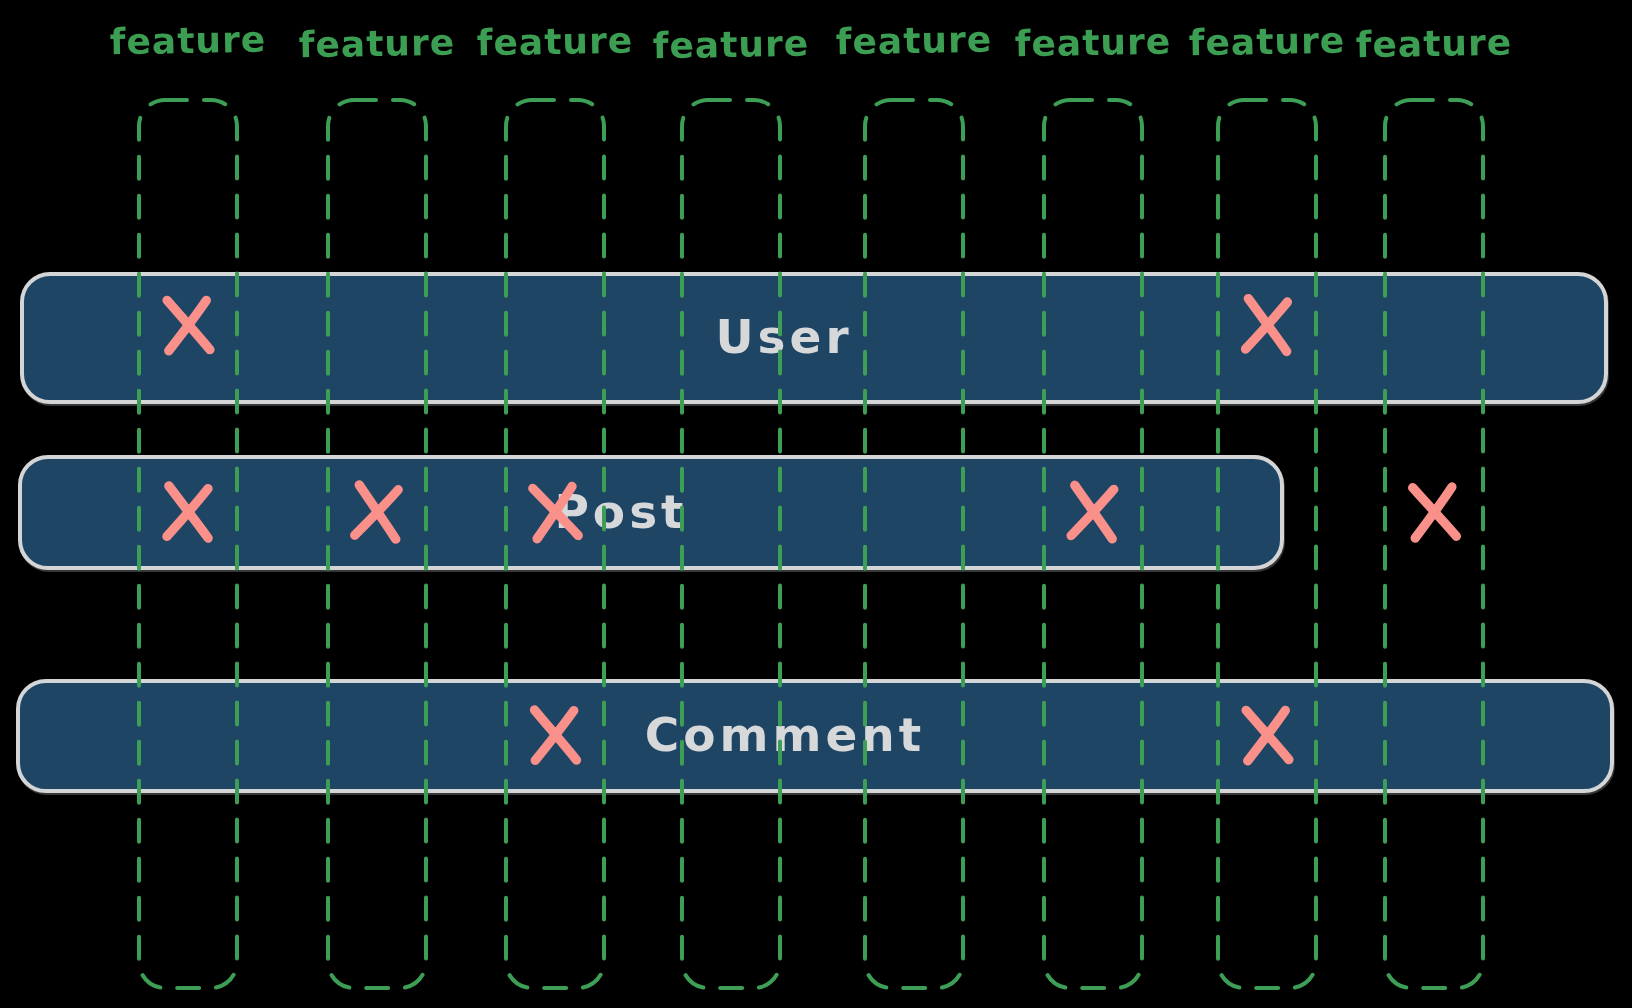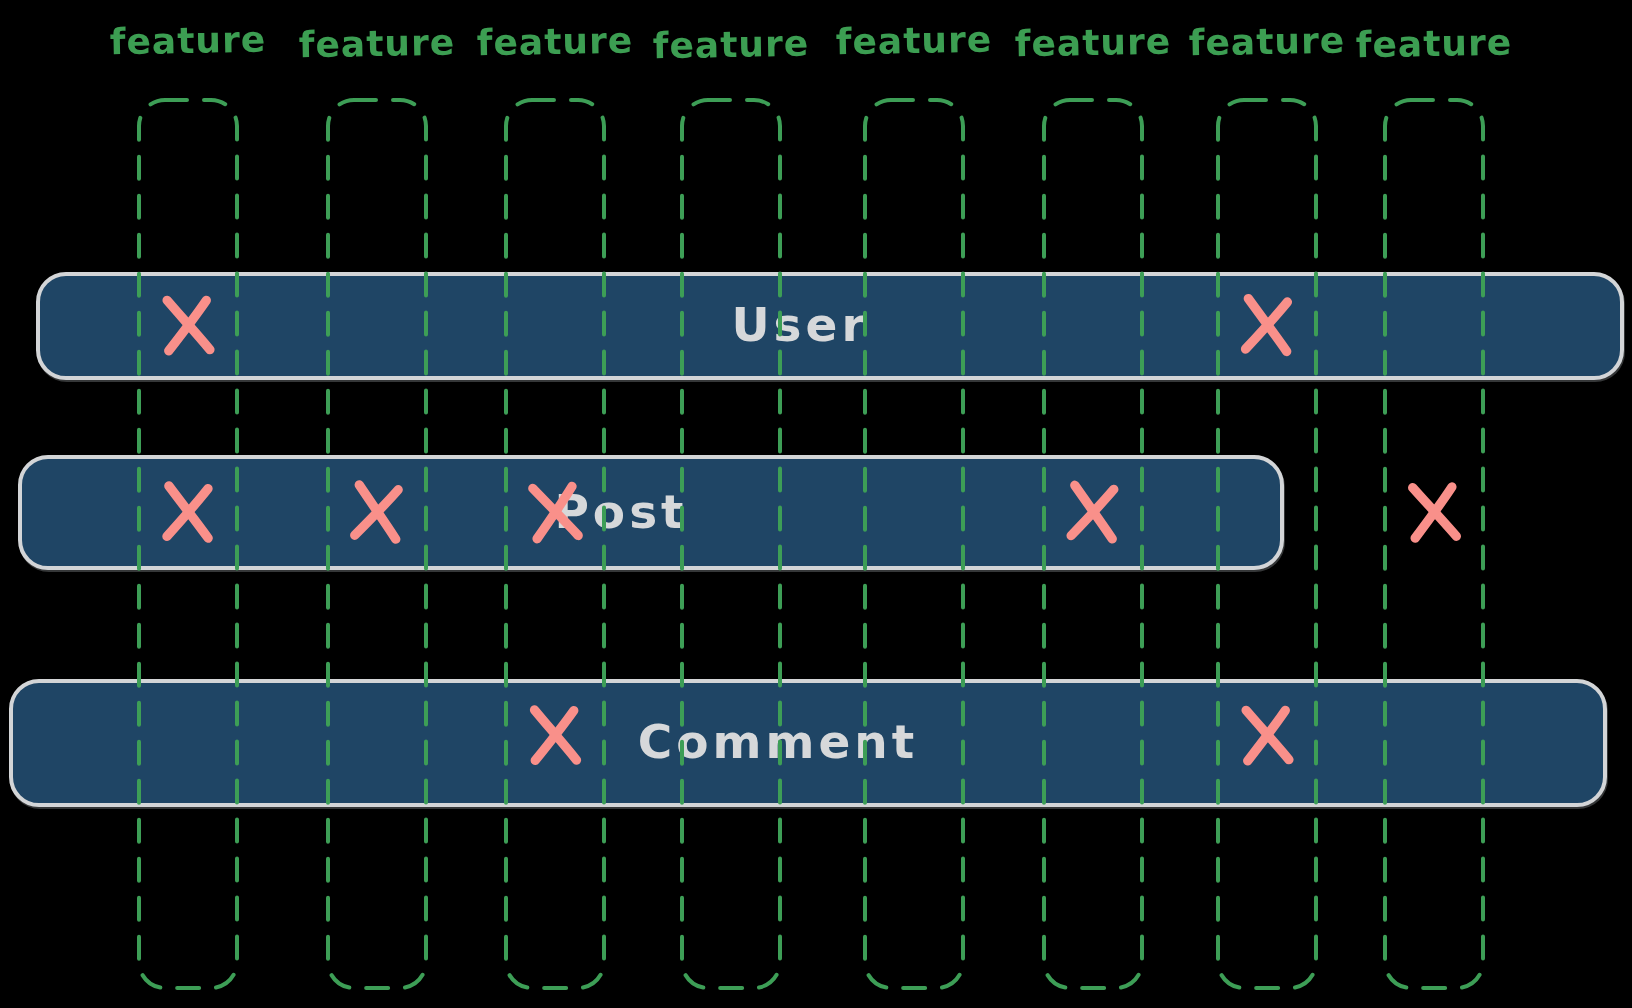--- a/index.html
+++ b/index.html
@@ -45,27 +45,27 @@
   .x-mark path{
     stroke:var(--salmon,#f9908a);
     stroke-width:9;fill:none;stroke-linecap:round;
   }
 </style>
 </head>
 <body>
 
 <div class="stage" id="stage">
   <div class="layer" id="bars-layer">
-      <div class="entity-bar" style="left: 36px; top: 272px; width: 1588px; height: 108px;">
+      <div class="entity-bar" style="left: 20px; top: 272px; width: 1588px; height: 132px;">
         <div class="bar-label">User</div>
       </div>
       <div class="entity-bar" style="left: 18px; top: 455px; width: 1266px; height: 115px;">
         <div class="bar-label">Post</div>
       </div>
-      <div class="entity-bar" style="left: 9px; top: 679px; width: 1598px; height: 128px;">
+      <div class="entity-bar" style="left: 16px; top: 679px; width: 1598px; height: 114px;">
         <div class="bar-label">Comment</div>
       </div>
     </div>
   <div class="layer" id="labels-layer">
       <div class="feature-label" style="left: 188px; top: 20px;">feature</div>
       <div class="feature-label" style="left: 377px; top: 23px;">feature</div>
       <div class="feature-label" style="left: 555px; top: 21px;">feature</div>
       <div class="feature-label" style="left: 731px; top: 24px;">feature</div>
       <div class="feature-label" style="left: 914px; top: 20px;">feature</div>
       <div class="feature-label" style="left: 1093px; top: 22px;">feature</div>

